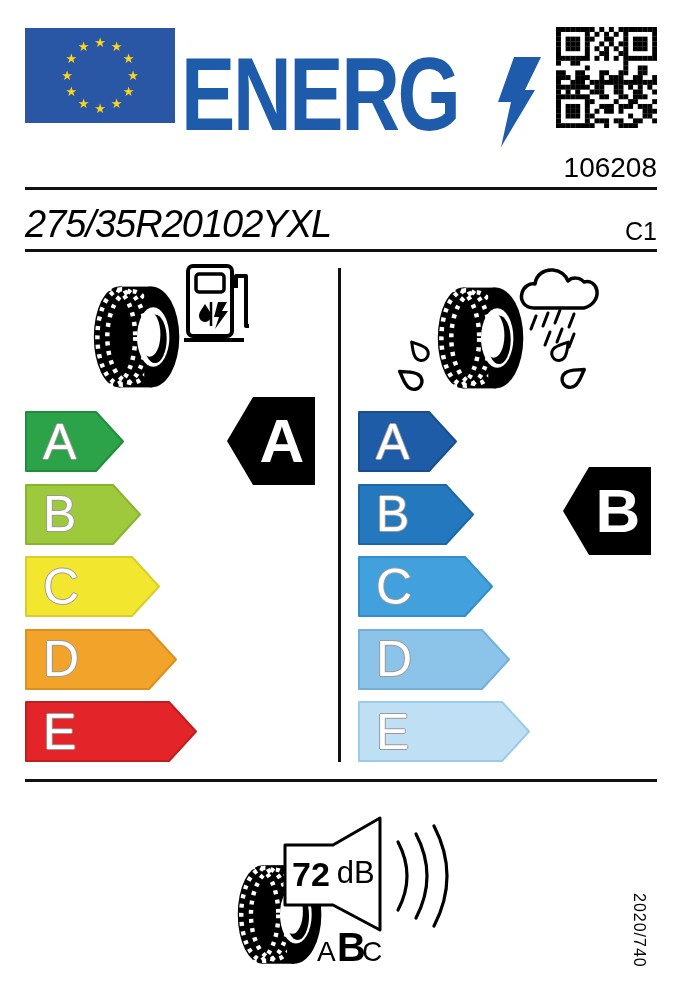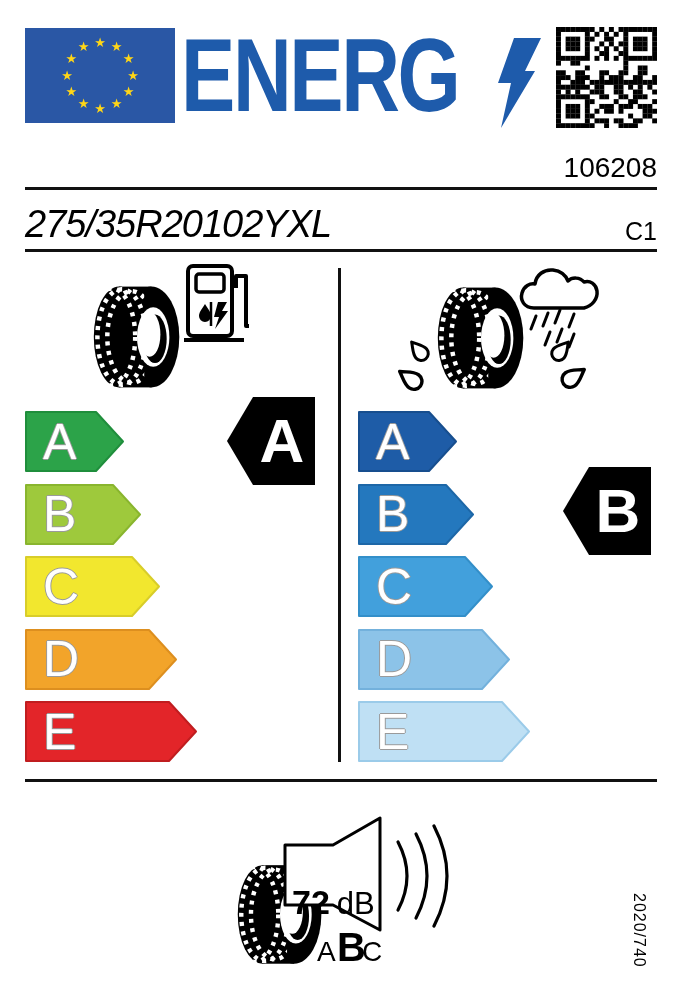--- a/index.html
+++ b/index.html
@@ -2,21 +2,21 @@
 <html><head>
 <meta charset="utf-8">
 <style>
   html,body{margin:0;padding:0;background:#fff;}
   #label{position:relative;width:682px;height:1000px;background:#fff;overflow:hidden;
          font-family:"Liberation Sans","DejaVu Sans",sans-serif;color:#000;}
   .abs{position:absolute;}
   
   #eu-flag{left:25px;top:28px;width:150px;height:95px;}
   .flag-star{position:absolute;font-size:13px;line-height:13px;width:14px;text-align:center;}
-  #energ-logo{left:181px;top:24px;height:100px;}
+  #energ-logo{left:181px;top:43px;height:100px;}
   #energ-text{display:inline-block;font-size:103px;line-height:103px;font-weight:bold;
               letter-spacing:-3px;transform:scaleX(0.79);transform-origin:left top;}
   #bolt-svg{position:absolute;left:316px;top:14px;}
   #qr-svg{left:556px;top:27px;}
   #supplier{left:25px;top:153px;font-size:29px;font-weight:bold;letter-spacing:-0.5px;line-height:1;}
   #type-id{right:25px;top:154px;font-size:28px;line-height:1;}
   #tyre-size{left:25px;top:205px;font-size:38px;letter-spacing:-1px;line-height:1;font-style:italic;}
   #tyre-class{right:25px;top:219px;font-size:25px;line-height:1;}
   .rule{left:25px;width:632px;height:3px;background:#111;}
   #rule1{top:187px;} #rule2{top:249px;} #rule3{top:779px;}
@@ -28,21 +28,21 @@
   .bar{position:absolute;left:0;height:61px;}
   .bar-letter{position:absolute;left:18px;top:0;height:61px;display:flex;align-items:center;
               font-size:50px;color:#fff;
               text-shadow:-1px 0 0 #9a9a9a,1px 0 0 #9a9a9a,0 -1px 0 #9a9a9a,0 1px 0 #9a9a9a;}
   
   .hexagon{width:90px;height:90px;}
   #fuel-hex{left:226px;top:396px;} #wet-hex{left:562px;top:466px;}
   .hex-letter{position:absolute;left:26px;top:12px;width:60px;text-align:center;
               font-size:62px;line-height:66px;font-weight:bold;color:#fff;}
   
-  #db-box{left:292px;top:857px;display:flex;align-items:flex-end;gap:7px;margin-top:28px;}
+  #db-box{left:292px;top:857px;display:flex;align-items:flex-start;gap:7px;}
   #db-value{font-size:34px;font-weight:bold;line-height:1;}
   #db-unit{font-size:31px;line-height:1;}
   .noise-class{line-height:1;}
   #noise-a{left:317px;top:938px;font-size:28px;}
   #noise-b{left:337px;top:927px;font-size:40px;font-weight:bold;}
   #noise-c{left:362px;top:938px;font-size:28px;}
   #regulation{left:630px;top:893px;font-size:16px;writing-mode:vertical-rl;letter-spacing:1px;}
 </style>
 </head>
 <body>

